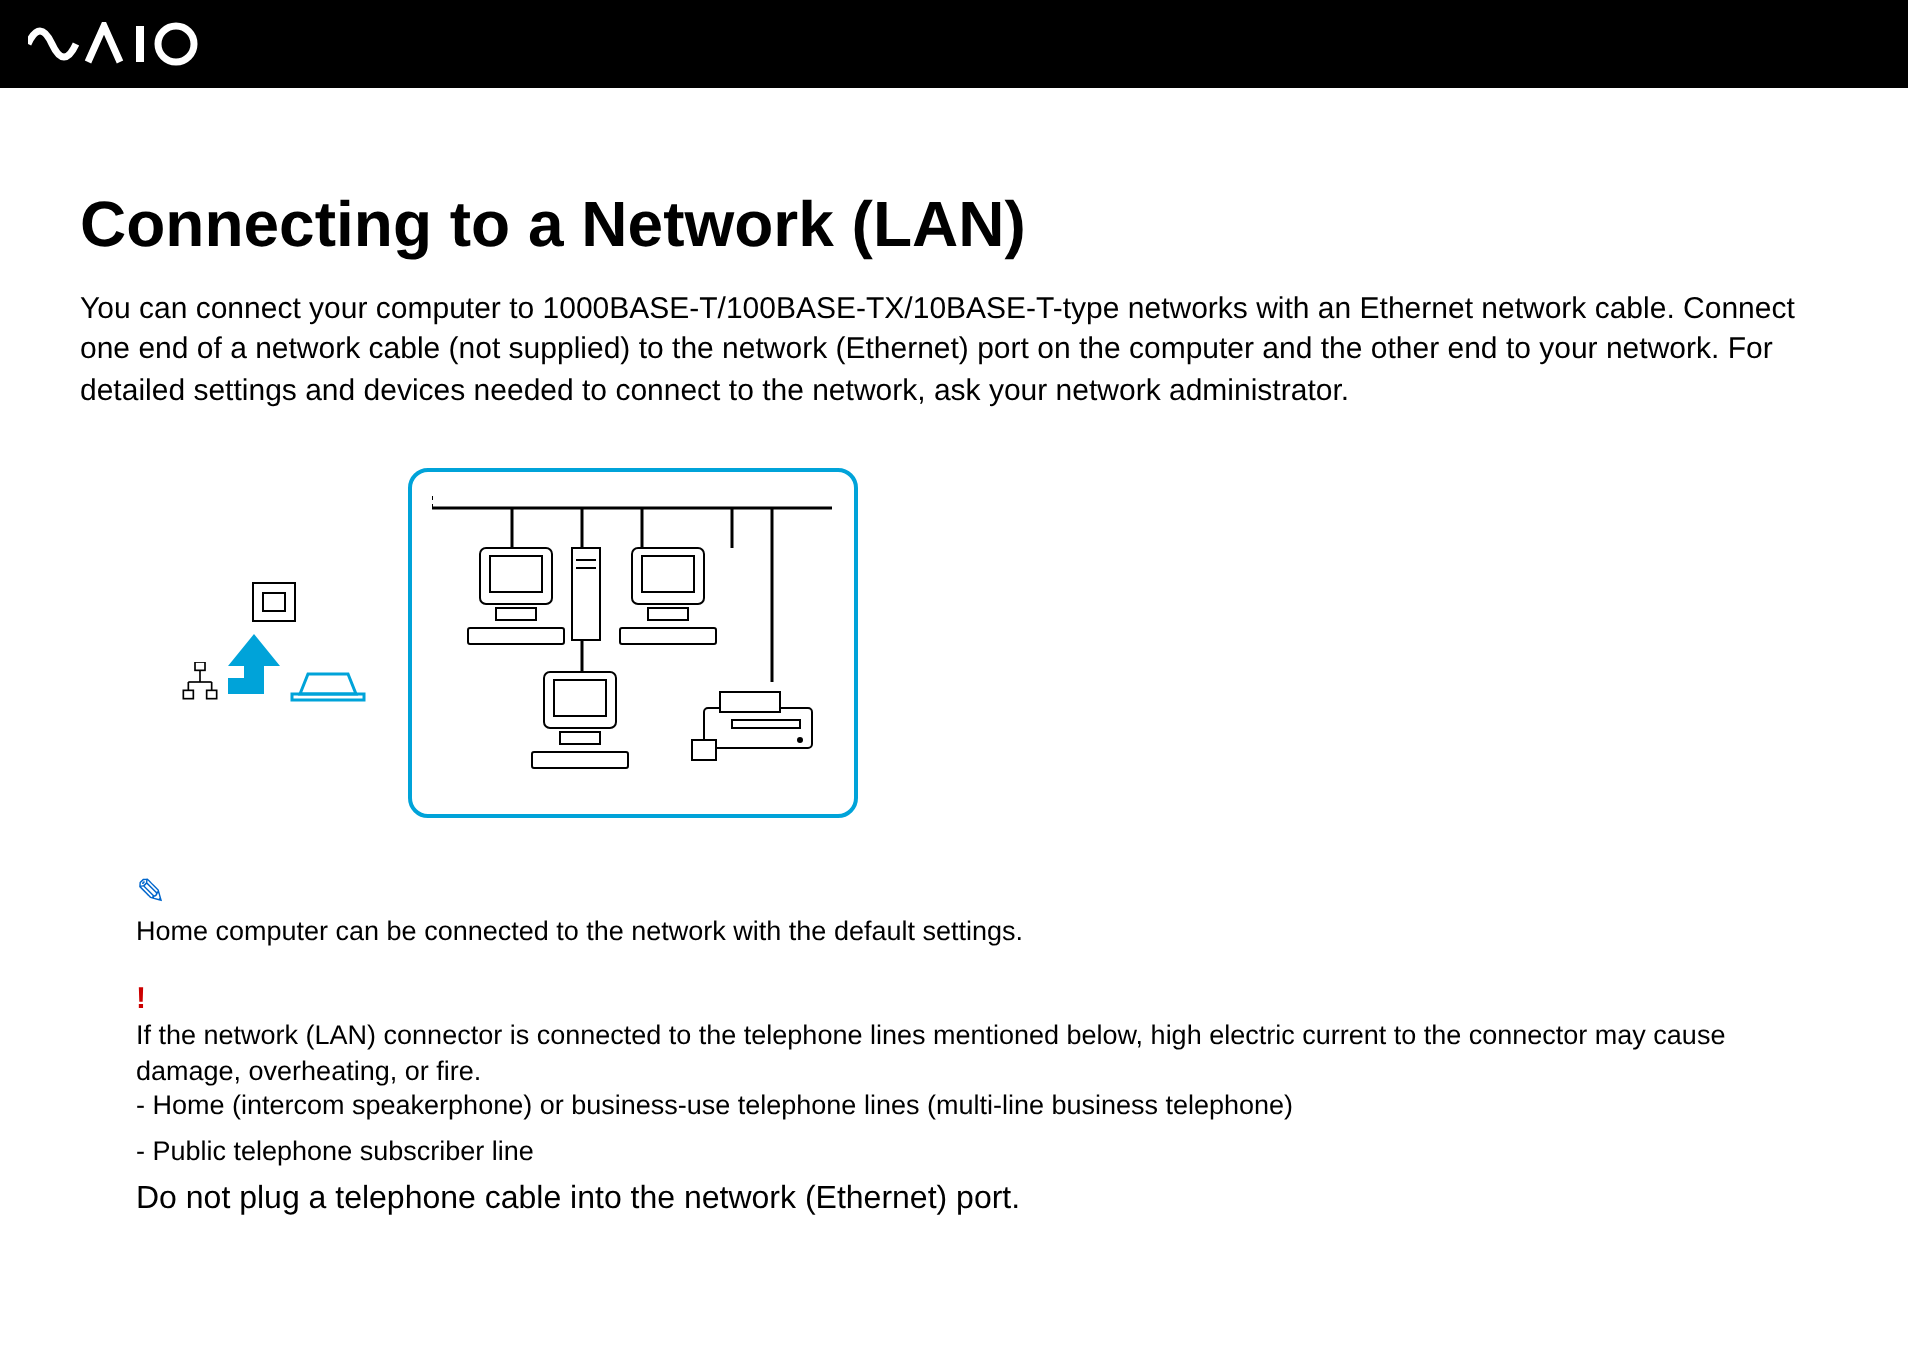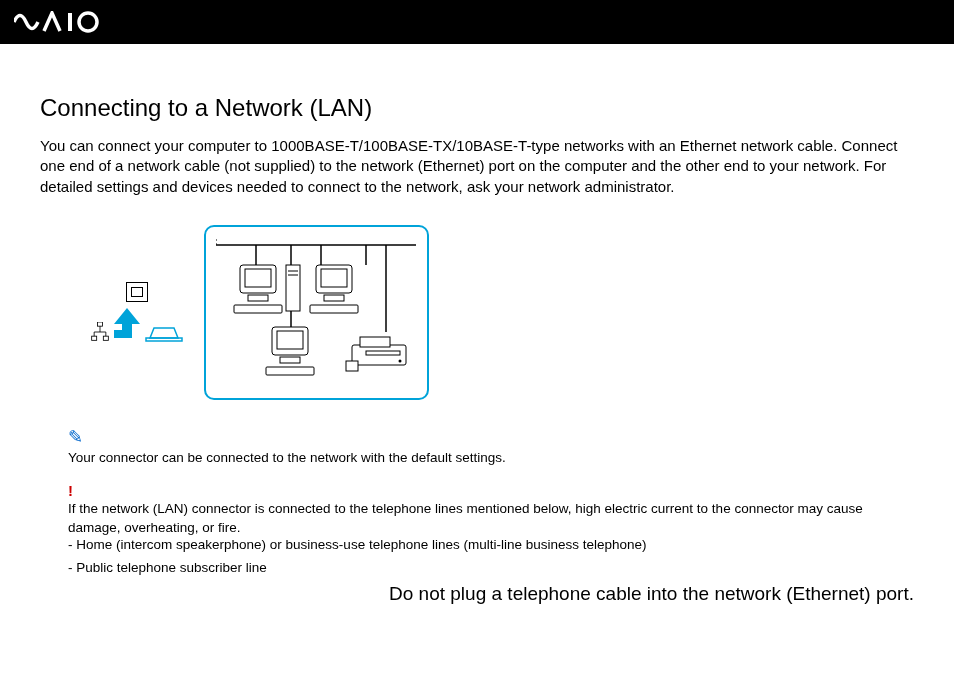--- a/index.html
+++ b/index.html
@@ -38,22 +38,22 @@
   }
   .nav-row {
     display: flex;
     align-items: center;
     gap: 6px;
   }
   .content {
     padding: 50px 40px 20px 40px;
   }
   h1 {
-    font-size: 24px;
-    font-weight: normal;
+    font-size: 32px;
+    font-weight: bold;
     margin-bottom: 14px;
   }
   .intro {
     font-size: 15px;
     line-height: 1.35;
     margin-bottom: 28px;
   }
   .diagram-row {
     display: flex;
     align-items: center;
@@ -129,22 +129,21 @@
     list-style: none;
     font-size: 13.5px;
     margin-bottom: 8px;
   }
   .bullet-list li::before {
     content: "- ";
   }
   .final-note {
     margin-left: 28px;
     margin-top: 0;
-    font-size: 19px;
-    text-align: right;
+    font-size: 16px;
   }
   .hdr-stack { display:flex; flex-direction:column; align-items:flex-end; gap:1px; }
 </style>
 </head>
 <body>
 
 <div class="header">
   <div class="logo">
     <svg width="95" height="22" viewBox="0 0 95 22">
       <path d="M0 11 Q6 -2 12 11 Q18 24 24 11" stroke="#fff" stroke-width="3.5" fill="none"></path>
@@ -236,21 +235,21 @@
           <rect x="0" y="24" width="12" height="10" stroke="#000" fill="#fff"></rect>
           <rect x="20" y="14" width="34" height="4" stroke="#000" fill="#fff"></rect>
           <circle cx="54" cy="24" r="1.5" fill="#000"></circle>
         </g>
       </svg>
     </div>
   </div>
 
   <div class="note-block">
     <span class="pen-icon">✎</span><br>
-    <span class="note-text">Your connector can be connected to the network with the default settings.</span>
+    <span class="note-text">Home computer can be connected to the network with the default settings.</span>
   </div>
 
   <div class="warn-block">
     <span class="warn-icon">!</span><br>
     <div class="warn-text">If the network (LAN) connector is connected to the telephone lines mentioned below, high electric current to the connector may cause damage, overheating, or fire.</div>
   </div>
 
   <ul class="bullet-list">
     <li>Home (intercom speakerphone) or business-use telephone lines (multi-line business telephone)</li>
     <li>Public telephone subscriber line</li>

